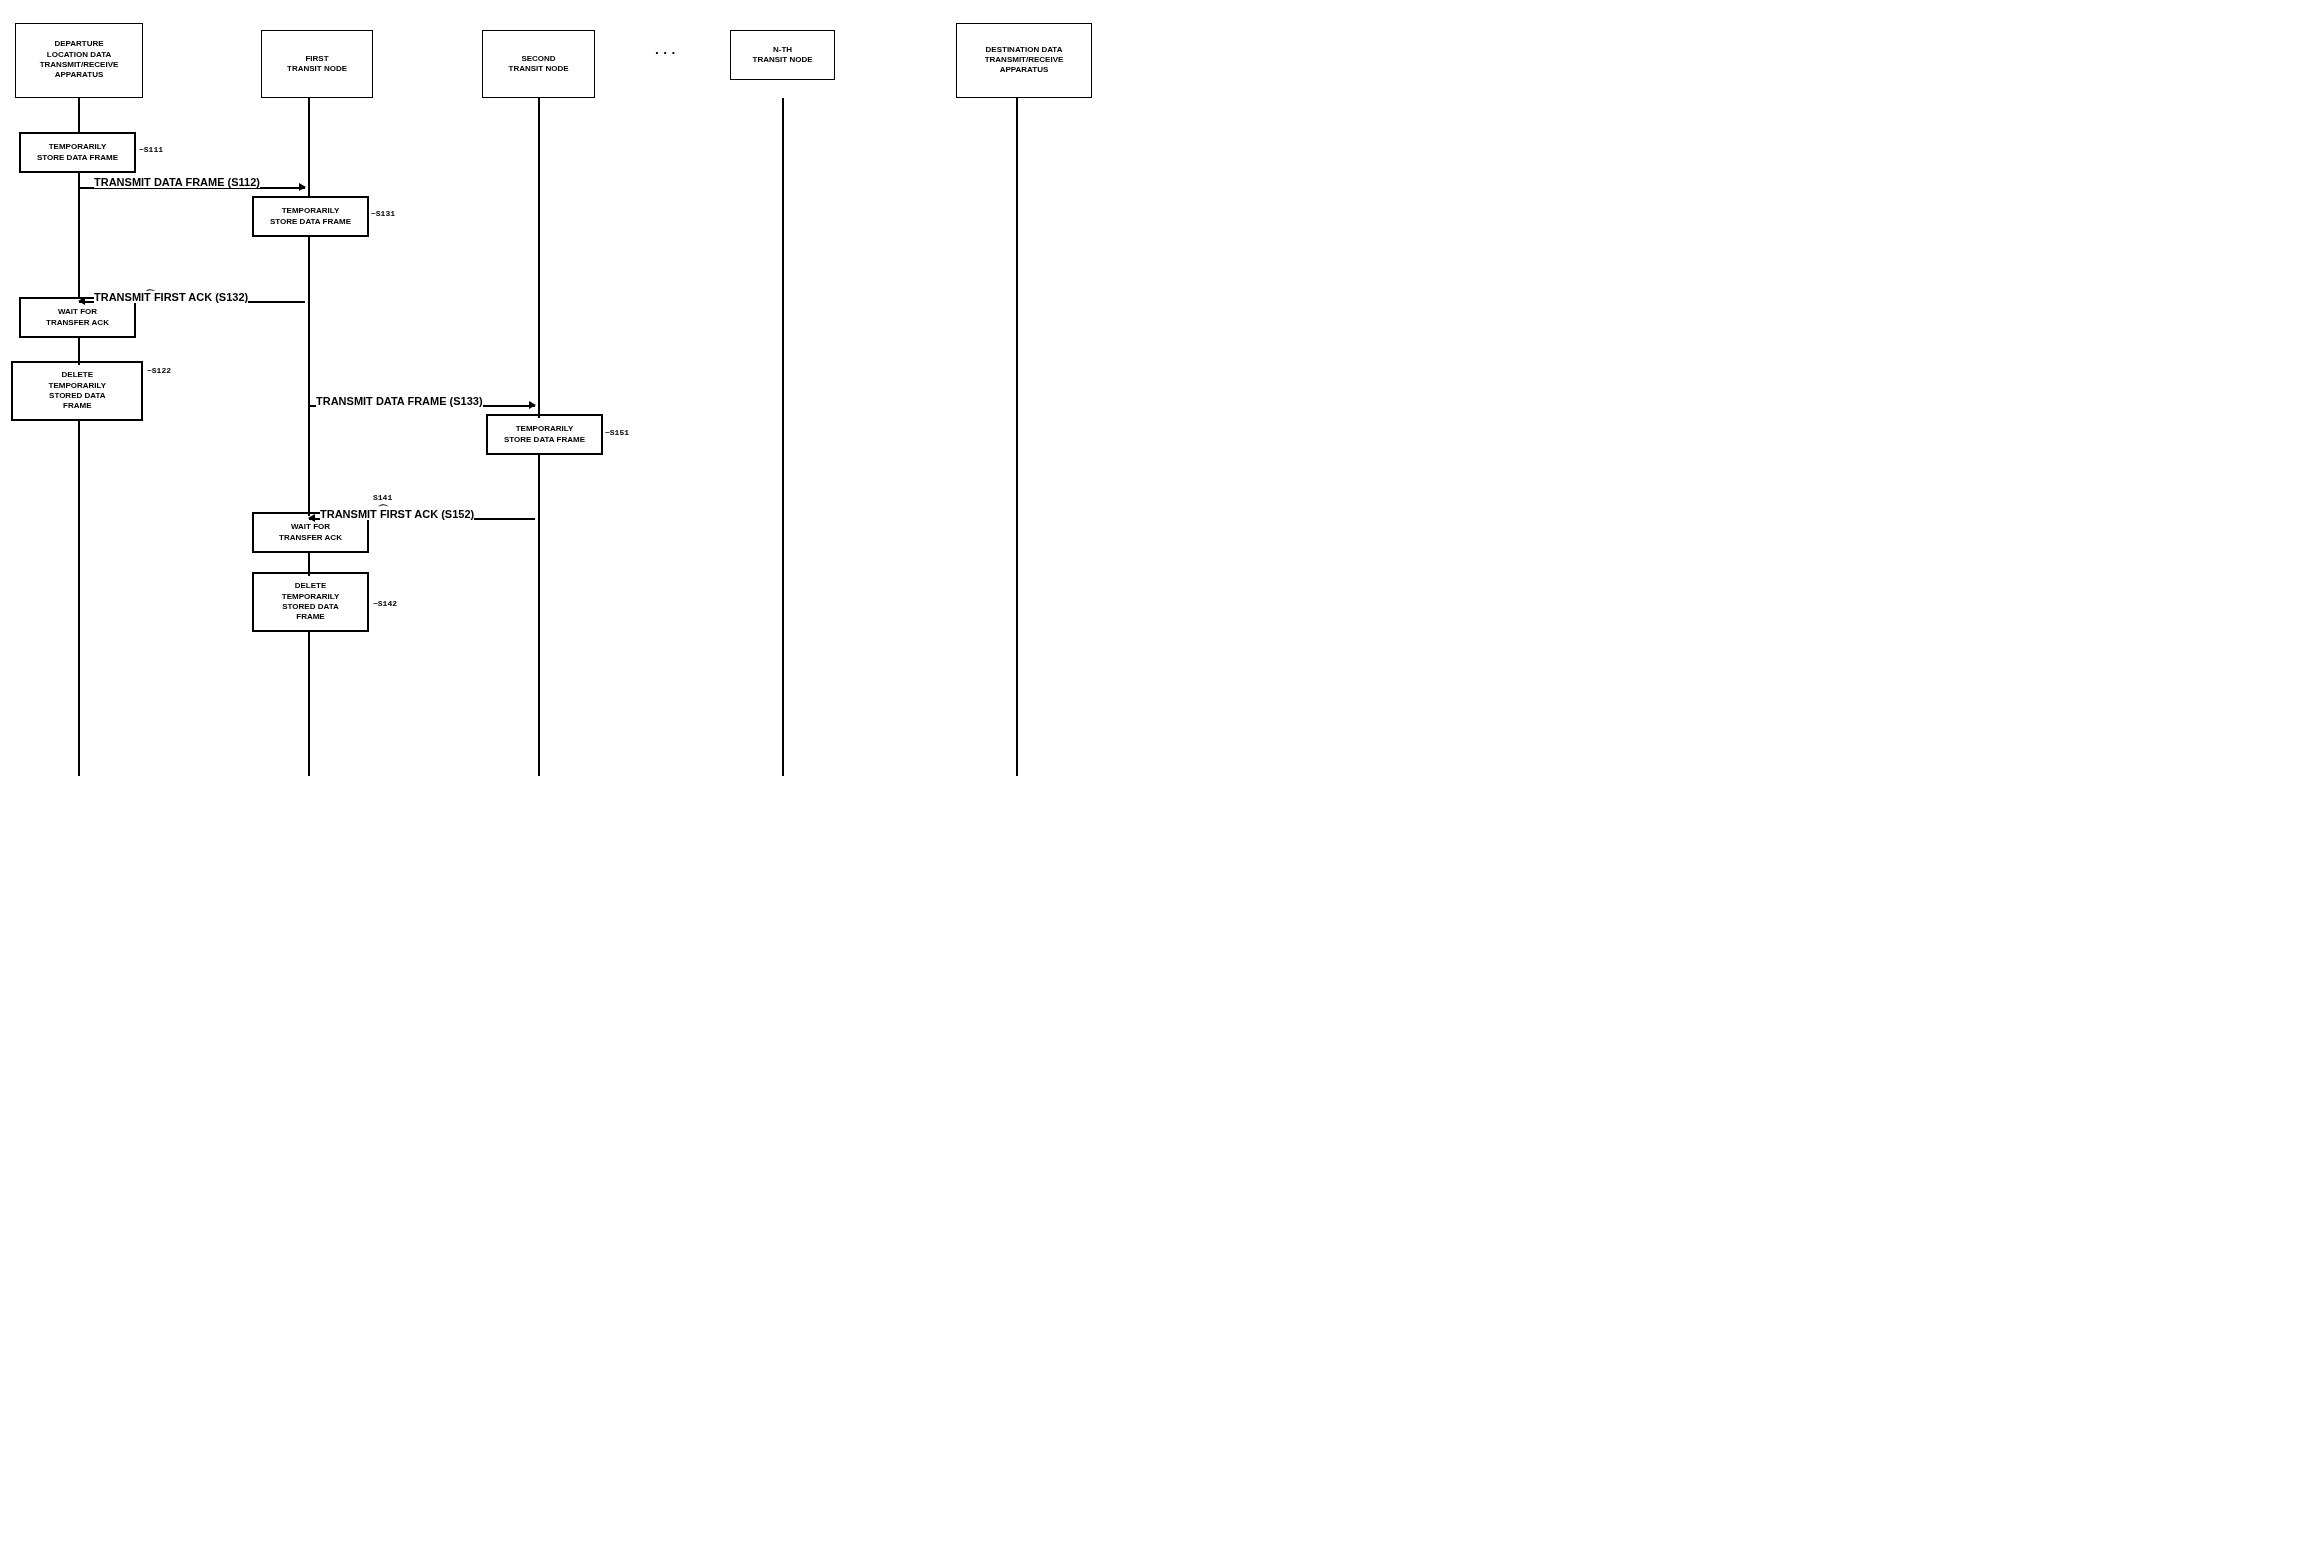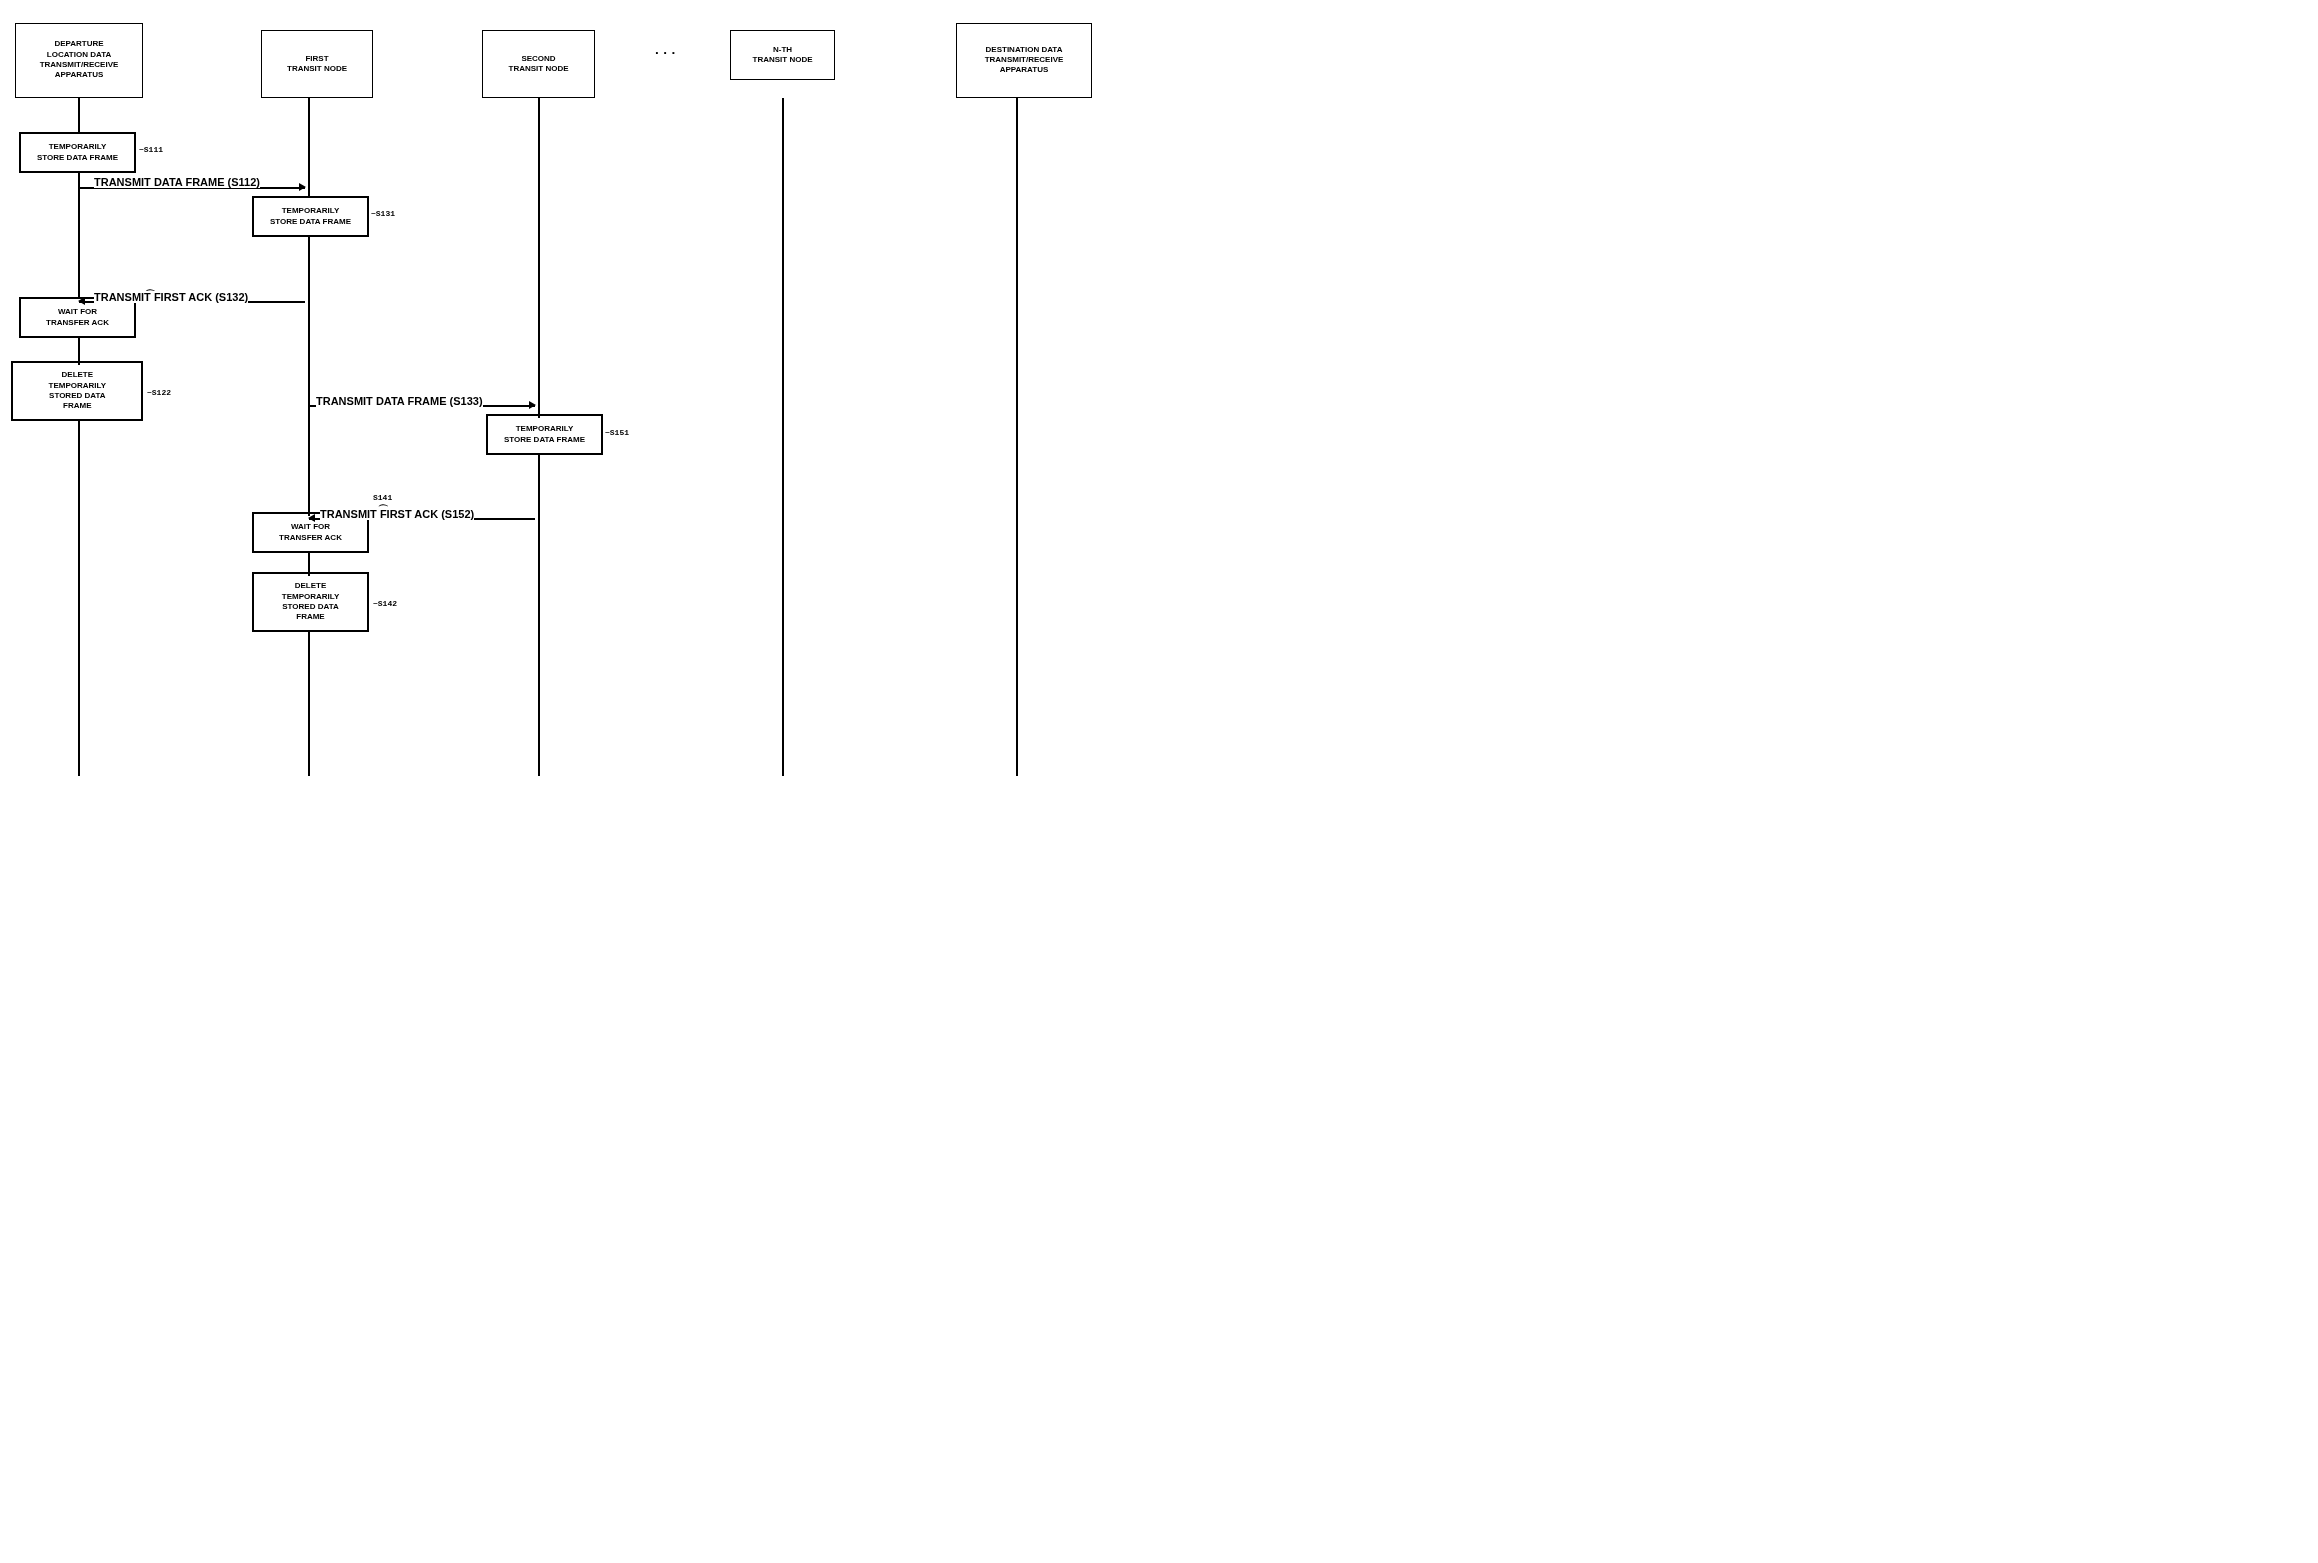--- a/index.html
+++ b/index.html
@@ -139,21 +139,21 @@
   </div>
 
   <div class="step-label" style="left:139px; top:296px;padding-left:28px;">S121</div>
 
   <div style="position:absolute; left:145px; top:288px; font-size:10.5px; font-weight:bold;">⌒</div>
 
   <div class="box box-thick" style="left:11.3px; top:361px; width:132px; height:60px;">
     <span>DELETE<br>TEMPORARILY<br>STORED DATA<br>FRAME</span>
   </div>
 
-  <div class="step-label" style="left:147px; top:388px;">~S122</div>
+  <div class="step-label" style="left:147px; top:366px;">~S122</div>
 
   <div class="box box-thick" style="left:252px; top:196px; width:117px; height:41px;">
     <span>TEMPORARILY<br>STORE DATA FRAME</span>
   </div>
 
   <div class="step-label" style="left:371px; top:209px;">~S131</div>
 
   <div class="box box-thick" style="left:252px; top:512px; width:117px; height:41px;">
     <span>WAIT FOR<br>TRANSFER ACK</span>
   </div>

